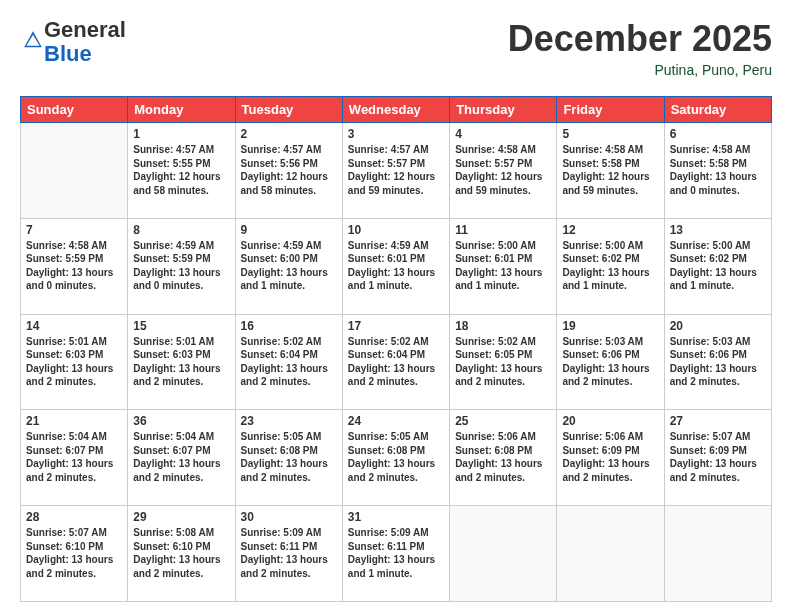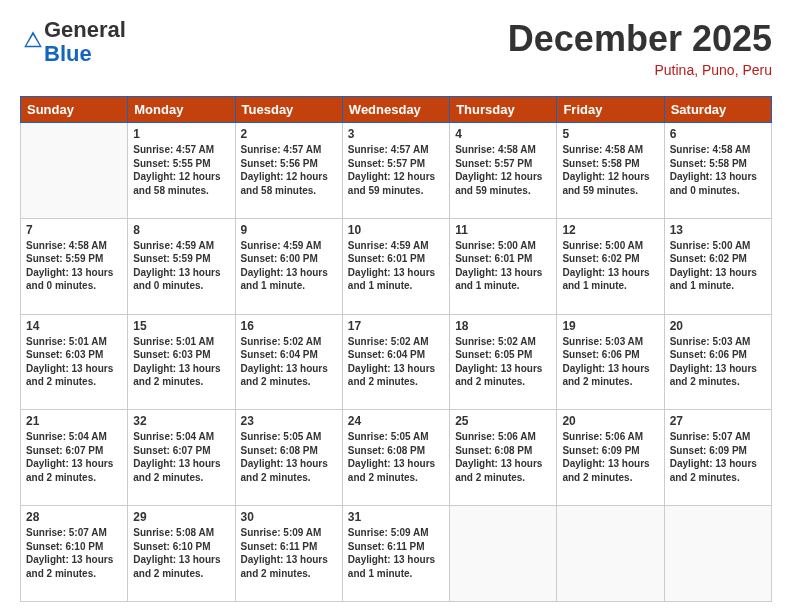--- a/index.html
+++ b/index.html
@@ -42,32 +42,32 @@
     .title-area {
       text-align: right;
     }
     .month-title {
       font-size: 36px;
       font-weight: bold;
       color: #333;
     }
     .location {
       font-size: 14px;
-      color: #b91c1c;
+      color: #14532d;
       margin-top: 2px;
     }
     .calendar {
       flex: 1;
       border: 1px solid #ccc;
       border-collapse: collapse;
       width: 100%;
       table-layout: fixed;
     }
     .calendar th {
-      background-color: #c2410c;
+      background-color: #ef4444;
       color: white;
       text-align: left;
       padding: 5px 6px;
       font-size: 13px;
       border: 1px solid #1565C0;
     }
     .calendar td {
       vertical-align: top;
       border: 1px solid #ccc;
       padding: 4px 5px;
@@ -213,21 +213,21 @@
             <span class="day-number">20</span>
             <div class="day-info">Sunrise: 5:03 AM<br>Sunset: 6:06 PM<br>Daylight: 13 hours<br>and 2 minutes.</div>
           </td>
         </tr>
         <tr>
           <td>
             <span class="day-number">21</span>
             <div class="day-info">Sunrise: 5:04 AM<br>Sunset: 6:07 PM<br>Daylight: 13 hours<br>and 2 minutes.</div>
           </td>
           <td>
-            <span class="day-number">32</span>
+            <span class="day-number">36</span>
             <div class="day-info">Sunrise: 5:04 AM<br>Sunset: 6:07 PM<br>Daylight: 13 hours<br>and 2 minutes.</div>
           </td>
           <td>
             <span class="day-number">23</span>
             <div class="day-info">Sunrise: 5:05 AM<br>Sunset: 6:08 PM<br>Daylight: 13 hours<br>and 2 minutes.</div>
           </td>
           <td>
             <span class="day-number">24</span>
             <div class="day-info">Sunrise: 5:05 AM<br>Sunset: 6:08 PM<br>Daylight: 13 hours<br>and 2 minutes.</div>
           </td>

